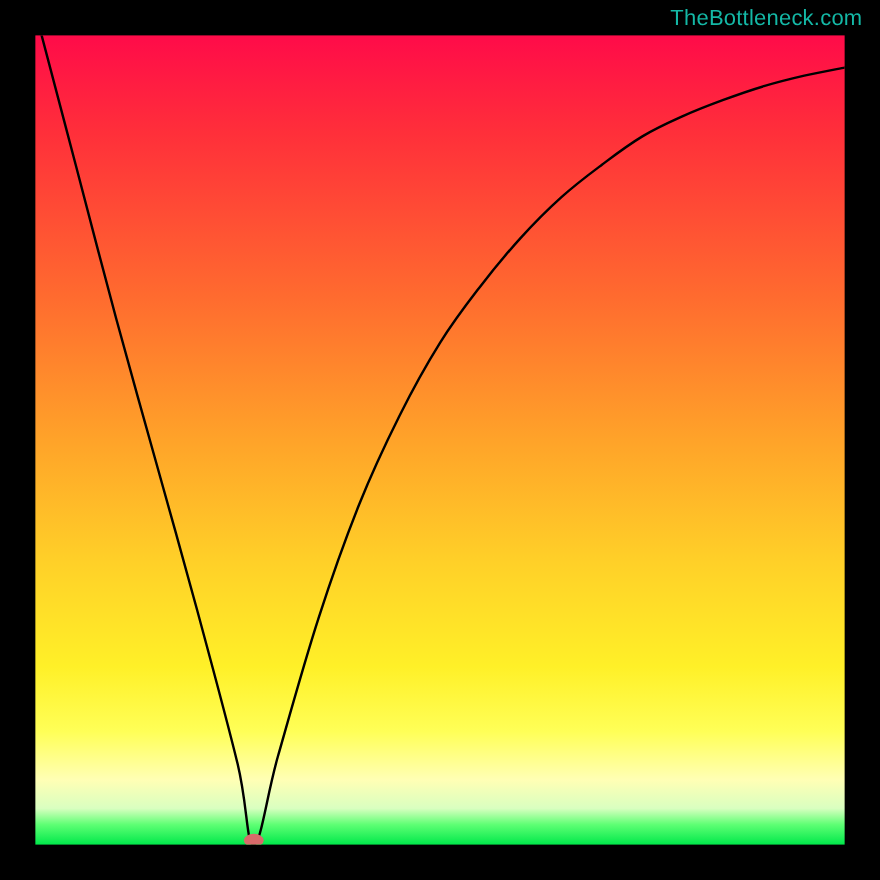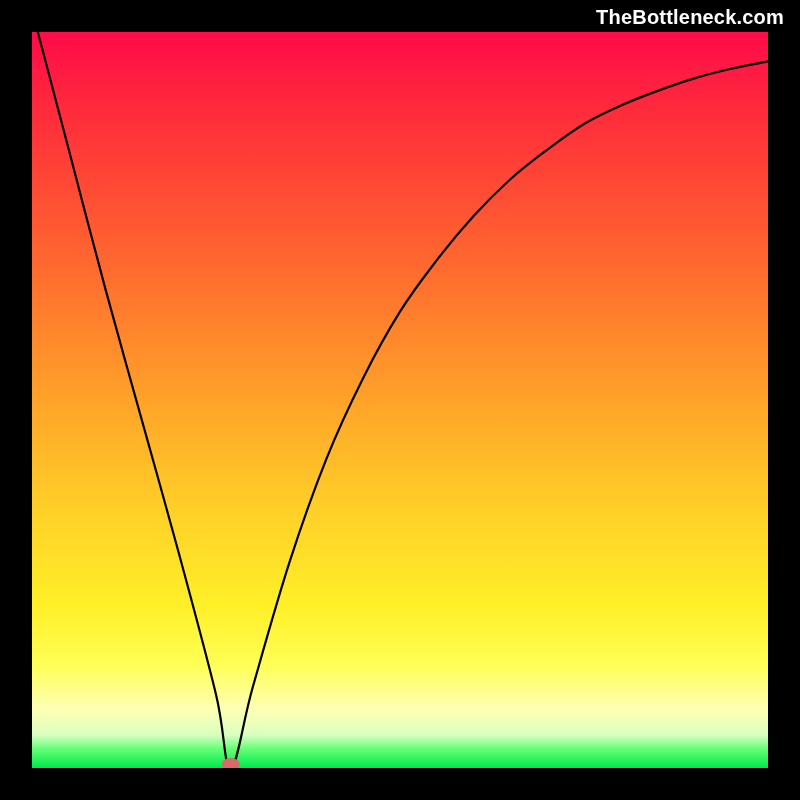--- a/index.html
+++ b/index.html
@@ -43,23 +43,23 @@
         #ffffb5 92%,
         #d9ffc0 95.5%,
         #5eff74 97.5%,
         #00e84a 100%
       );
   }
   .watermark {
     position: absolute;
     top: 6px;
     right: 16px;
-    color: #ffffff;
+    color: #14b8a6;
     font-size: 20px;
-    font-weight: 700;
+    font-weight: 400;
     letter-spacing: 0.2px;
     user-select: none;
   }
   svg.curve {
     position: absolute;
     inset: 0;
     width: 100%;
     height: 100%;
   }
 </style>

